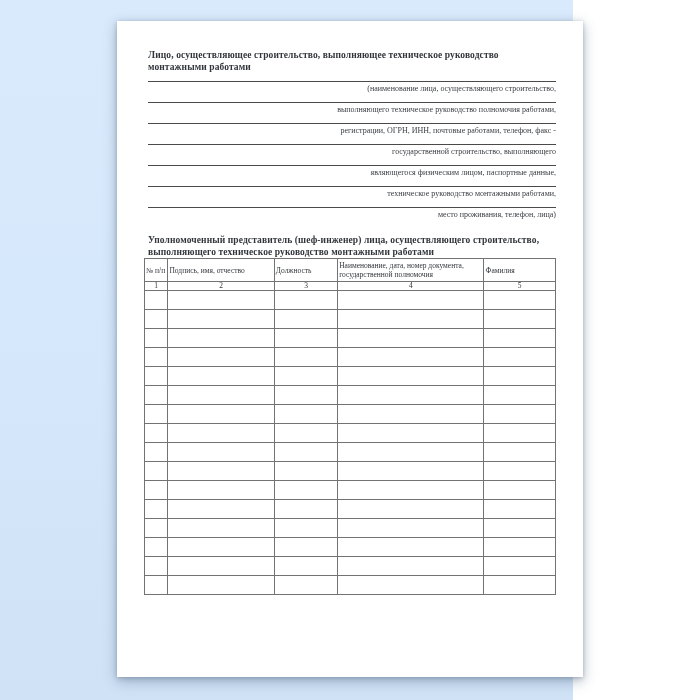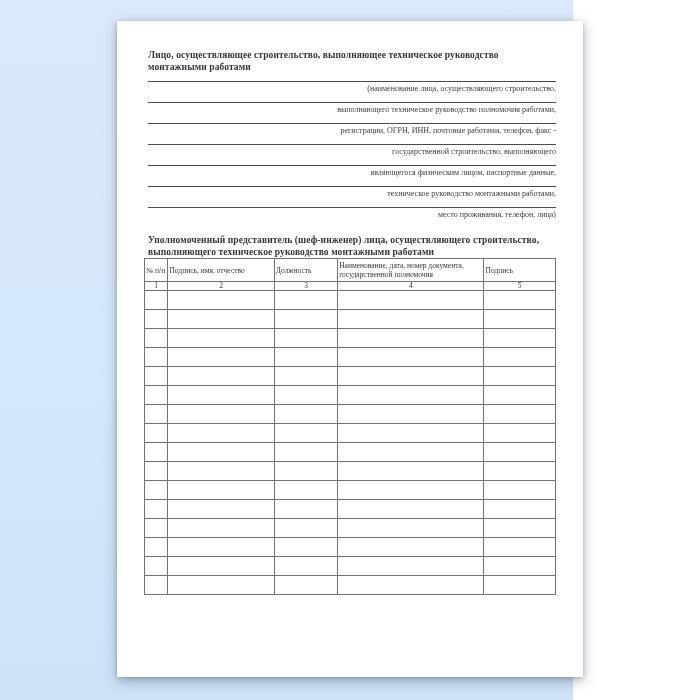--- a/index.html
+++ b/index.html
@@ -127,21 +127,21 @@
           <col class="c3">
           <col class="c4">
           <col class="c5">
       </colgroup>
       <thead>
         <tr>
             <th>№ п/п</th>
             <th>Подпись, имя, отчество</th>
             <th>Должность</th>
             <th>Наименование, дата, номер документа, государственной полномочия</th>
-            <th>Подпись</th>
+            <th>Фамилия</th>
           </tr>
         <tr>
             <td class="num-cell">1</td>
             <td class="num-cell">2</td>
             <td class="num-cell">3</td>
             <td class="num-cell">4</td>
             <td class="num-cell">5</td>
           </tr>
       </thead>
       <tbody>

